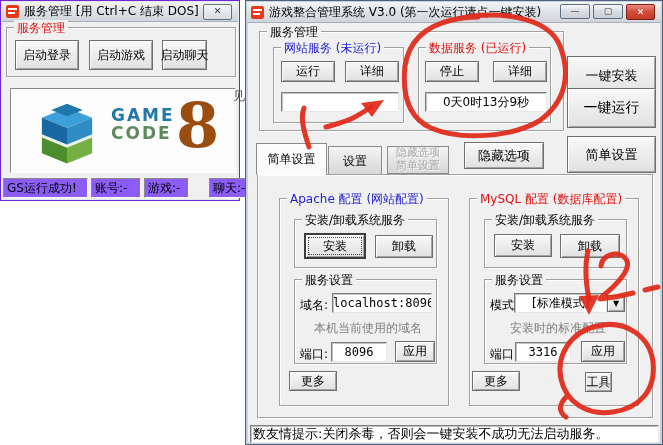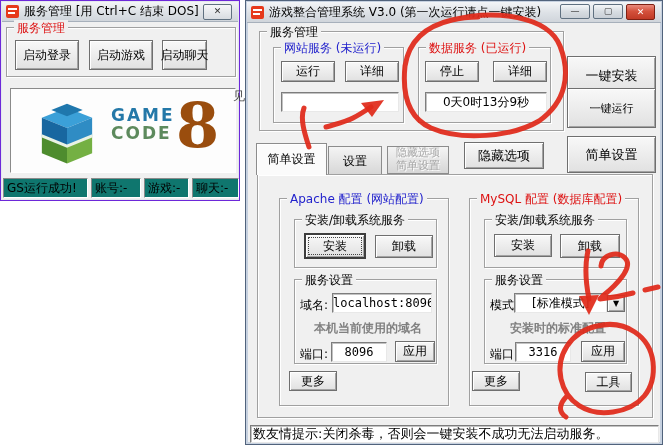--- a/index.html
+++ b/index.html
@@ -41,24 +41,24 @@
   .group { position:absolute; border:1px solid #a0a0a0;
            box-shadow:inset 1px 1px 0 #ffffff, 1px 1px 0 #ffffff; }
   .glabel { position:absolute; top:-8px; left:7px; background:#f0f0f0; padding:0 3px;
             font-size:12px; white-space:nowrap; }
   .blue { color:#2222cc; } .red { color:#dd1111; }
   .sunken { position:absolute; background:#ffffff; border:1px solid;
             border-color:#7d7d7d #e8e8e8 #e8e8e8 #7d7d7d;
             box-shadow:inset 1px 1px 0 #c2c2c2; }
   .tb { font-family:"DejaVu Sans Mono", monospace; font-size:12px; text-align:center;
         padding:0; outline:none; }
-  .cell { position:absolute; background:#0f766e; border:1px solid;
+  .cell { position:absolute; background:#8b5cf6; border:1px solid;
           border-color:#8a8a8a #ffffff #ffffff #8a8a8a; display:flex; align-items:center;
           padding-left:3px; font-size:12px; }
-  .hint { position:absolute; color:#808080; font-size:12px; text-align:center;font-weight:bold; }
+  .hint { position:absolute; color:#808080; font-size:12px; text-align:center; }
   .lbl  { position:absolute; font-size:12px; white-space:nowrap; }
 
   
   .tab { position:absolute; display:flex; align-items:center; justify-content:center;
          border:1px solid #8c8c8c; border-bottom:none;
          background:linear-gradient(#f4f4f4,#d6d6d6); font-size:12px; }
   .tab.active { background:#fbfbfb; z-index:3; box-shadow:inset 1px 1px 0 #fff; }
   .tab.disabled { color:#a6a6a6; text-shadow:1px 1px 0 #fff; font-size:11px;
                   line-height:1.15; flex-direction:column; border-bottom:1px solid #8c8c8c; }
   .page { position:absolute; background:#f0f0f0; border:1px solid #a0a0a0;
@@ -111,21 +111,21 @@
     <div class="abs" style="left:100px; top:17px;">
       <div class="logo-word" style="color:#2478a8;">GAME</div>
       <div class="logo-word" style="color:#5d8a5d;">CODE</div>
     </div>
     <div class="abs logo-eight" style="left:165px; top:8px;">8</div>
   </div>
 
   <div class="cell" style="left:2px;  top:177px; width:85px; height:20px;">GS运行成功!</div>
   <div class="cell" style="left:90px; top:177px; width:50px; height:20px;">账号:-</div>
   <div class="cell" style="left:143px;top:177px; width:45px; height:20px;">游戏:-</div>
-  <div class="cell" style="left:191px;top:177px; width:47px; height:20px;">聊天:-</div>
+  <div class="cell" style="left:208px;top:177px; width:47px; height:20px;">聊天:-</div>
 </div>
 
 <div id="right-win" class="win">
   <div class="titlebar">
     <span class="app-icon"></span>
     <span class="title-text">游戏整合管理系统 V3.0  (第一次运行请点一键安装)</span>
     <span class="cap-btns">
       <span class="cap">—</span>
       <span class="cap">▢</span>
       <span class="cap close">✕</span>
@@ -144,21 +144,21 @@
   <div class="sunken" style="left:35px; top:91px; width:118px; height:20px;"></div>
 
   <div class="group" style="left:172px; top:46px; width:133px; height:76px;">
     <span class="glabel red">数据服务 (已运行)</span>
   </div>
   <div class="btn" style="left:179px; top:60px; width:54px; height:21px;">停止</div>
   <div class="btn" style="left:247px; top:60px; width:54px; height:21px;">详细</div>
   <div class="sunken" style="left:179px; top:91px; width:122px; height:20px; display:flex;align-items:center;justify-content:center;">0天0时13分9秒</div>
 
   <div class="btn" style="left:321px; top:35px;  width:89px; height:40px; font-size:13px;margin-top:20px;">一键安装</div>
-  <div class="btn" style="left:321px; top:87px;  width:89px; height:40px; font-size:11px;">一键运行</div>
+  <div class="btn" style="left:321px; top:87px;  width:89px; height:40px; font-size:14px;">一键运行</div>
   <div class="btn" style="left:321px; top:135px; width:89px; height:37px; font-size:13px;">简单设置</div>
 
   <div class="tab active" style="left:10px; top:142px; width:71px; height:32px;">简单设置</div>
   <div class="tab" style="left:82px; top:145px; width:54px; height:29px;">设置</div>
   <div class="tab disabled" style="left:141px; top:145px; width:62px; height:28px;">
     <span>隐藏选项</span>
     <span>简单设置</span>
   </div>
   <div class="btn" style="left:218px; top:141px; width:80px; height:27px; font-size:13px;">隐藏选项</div>
 
@@ -200,21 +200,21 @@
       <div class="lbl" style="left:5px; top:17px;">模式:</div>
       <div class="sunken" style="left:29px; top:13px; width:93px; height:20px; display:flex;align-items:center;padding-left:17px;">[标准模式]</div>
       <div class="btn" style="left:122px; top:15px; width:18px; height:17px; font-size:8px;">▼</div>
       <div class="hint" style="left:8px; top:40px; width:130px;">安装时的标准配置</div>
       <div class="lbl" style="left:5px; top:66px;">端口:</div>
       <input class="sunken tb" style="left: 30px; top: 62px; width: 56px; height: 20px;" readonly="" value="3316">
       <div class="btn" style="left:96px; top:61px; width:44px; height:21px;">应用</div>
     </div>
 
     <div class="btn" style="left:2px; top:172px; width:48px; height:20px;">更多</div>
-    <div class="btn" style="left:115px; top:173px; width:47px; height:20px;">工具</div>
+    <div class="btn" style="left:115px; top:173px; width:27px; height:20px;">工具</div>
   </div>
 
   <div class="sunken marquee" style="left:4px; top:424px; width:409px; height:18px; padding-left:2px;">数友情提示:关闭杀毒，否则会一键安装不成功无法启动服务。</div>
 </div>
 
 <svg id="anno" width="663" height="445" viewBox="0 0 663 445">
   <g stroke="#e02a1a" stroke-width="5" fill="none" stroke-linecap="round" stroke-linejoin="round" opacity="0.93">
     <path d="M452 20 C495 9 548 16 560 46 C571 74 566 102 539 121 C512 137 461 141 431 128 C409 118 402 95 405 66 C409 40 426 26 452 20 C460 18 470 17 478 17"></path>
     <path d="M326 127 C336 124 345 122 353 118 C359 115 365 111 371 107"></path>
     <path d="M304 108 C300 118 304 132 309 147"></path>

